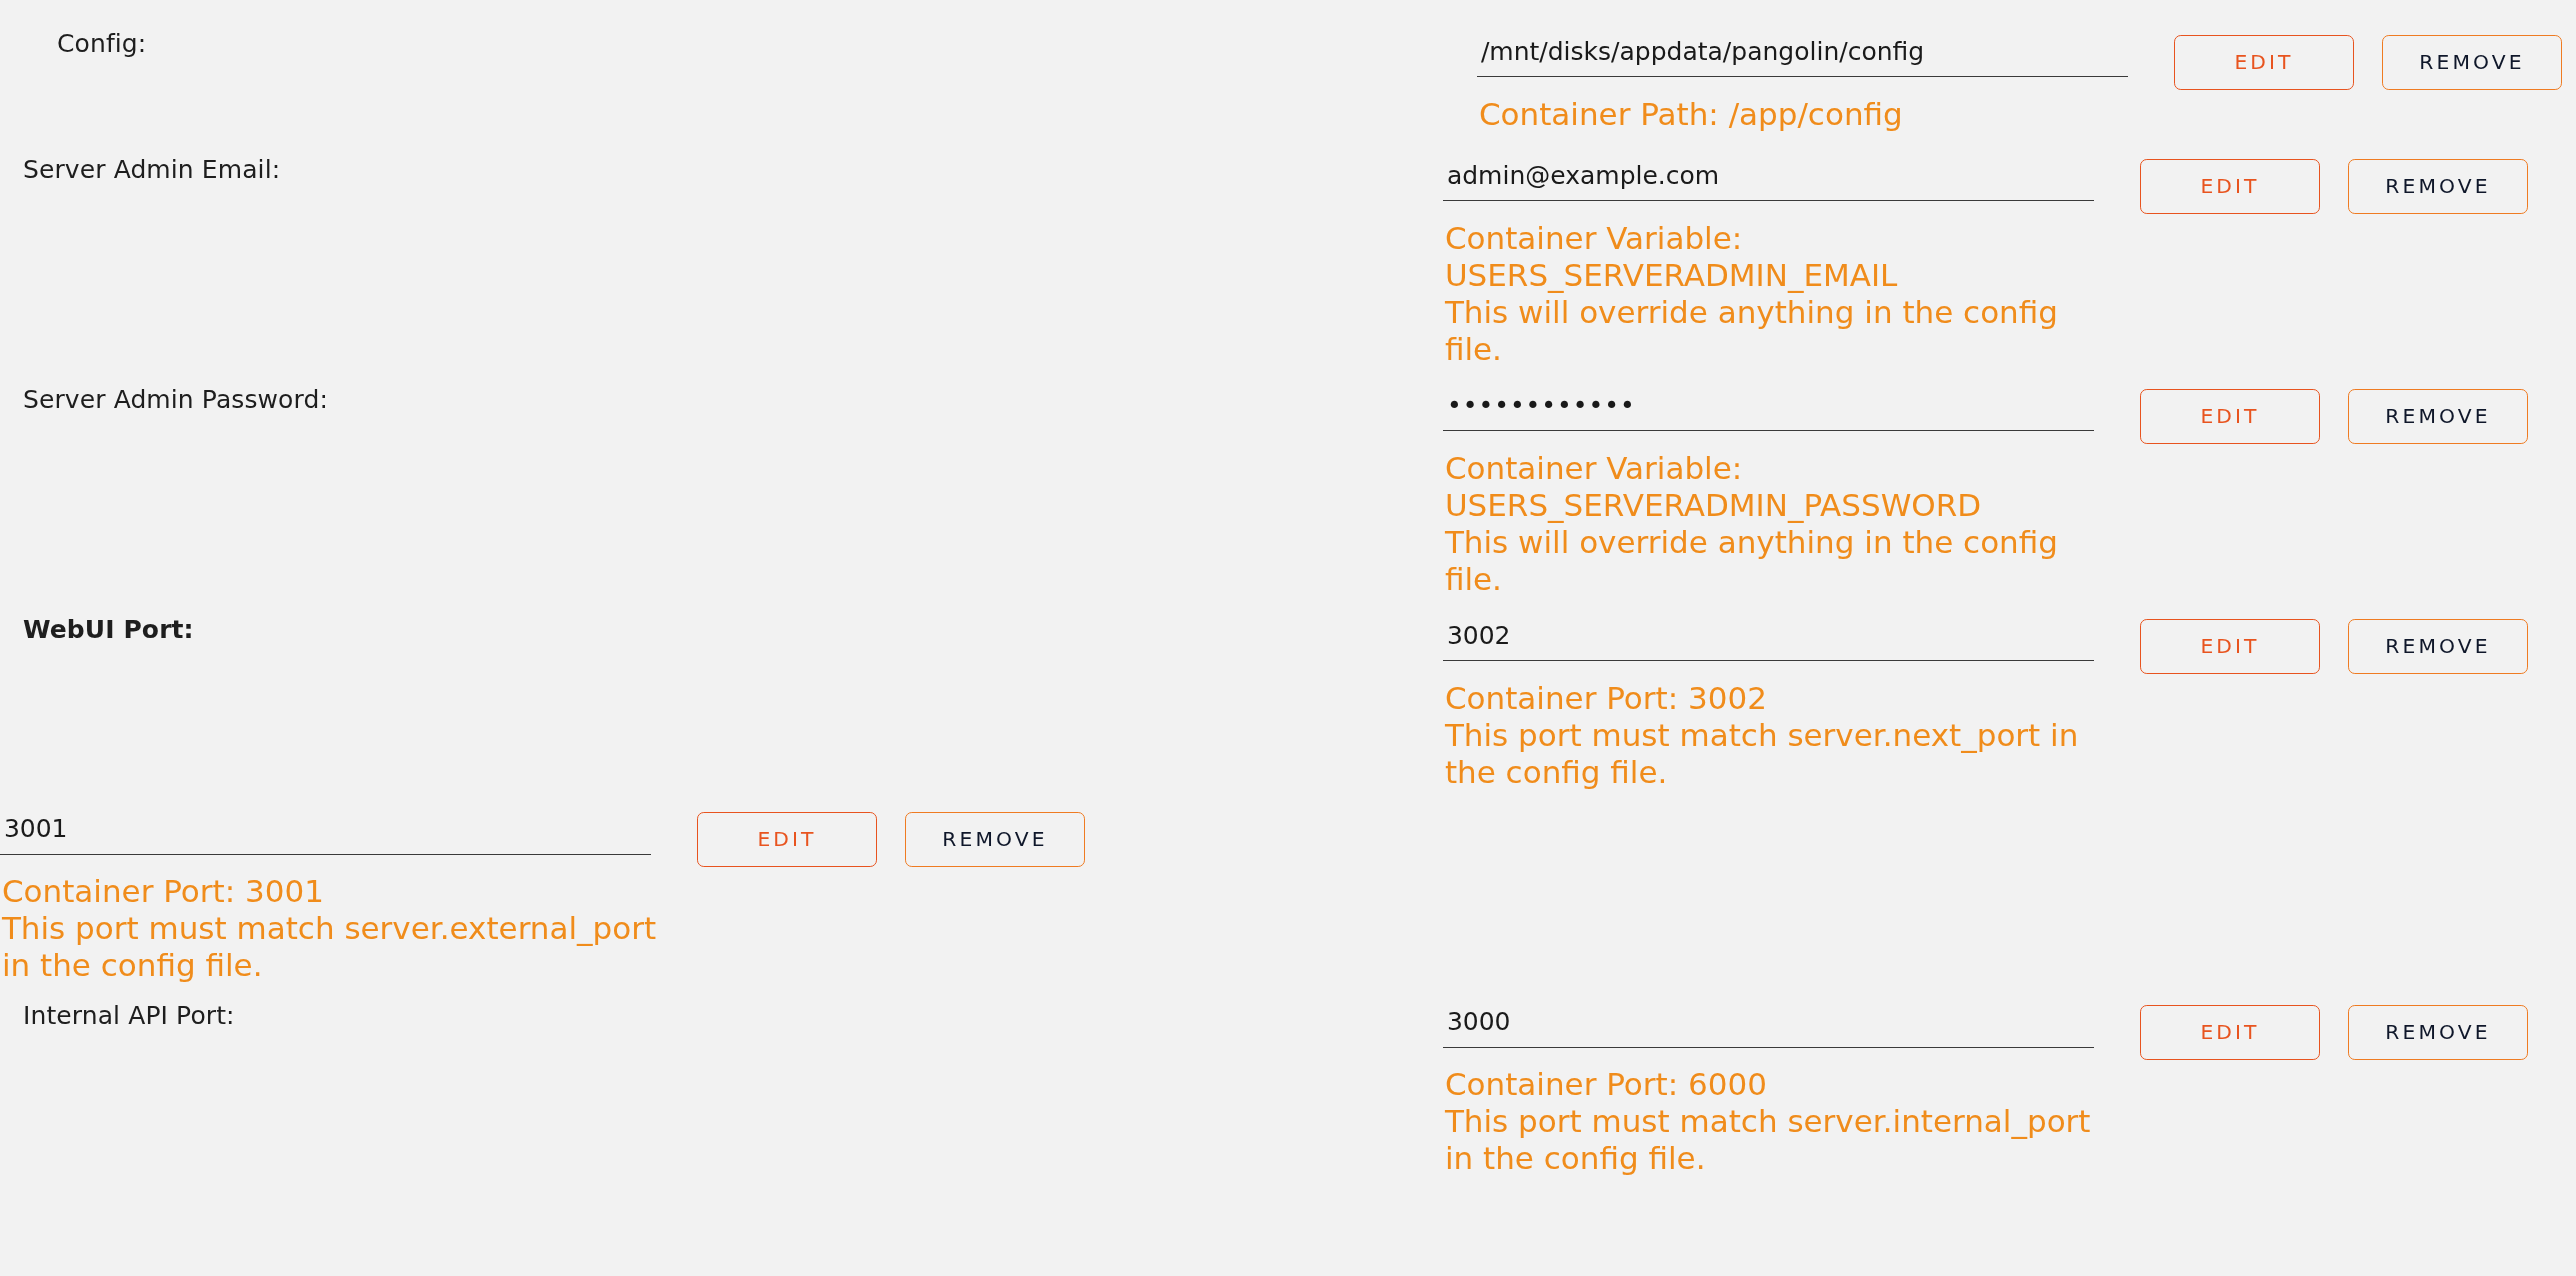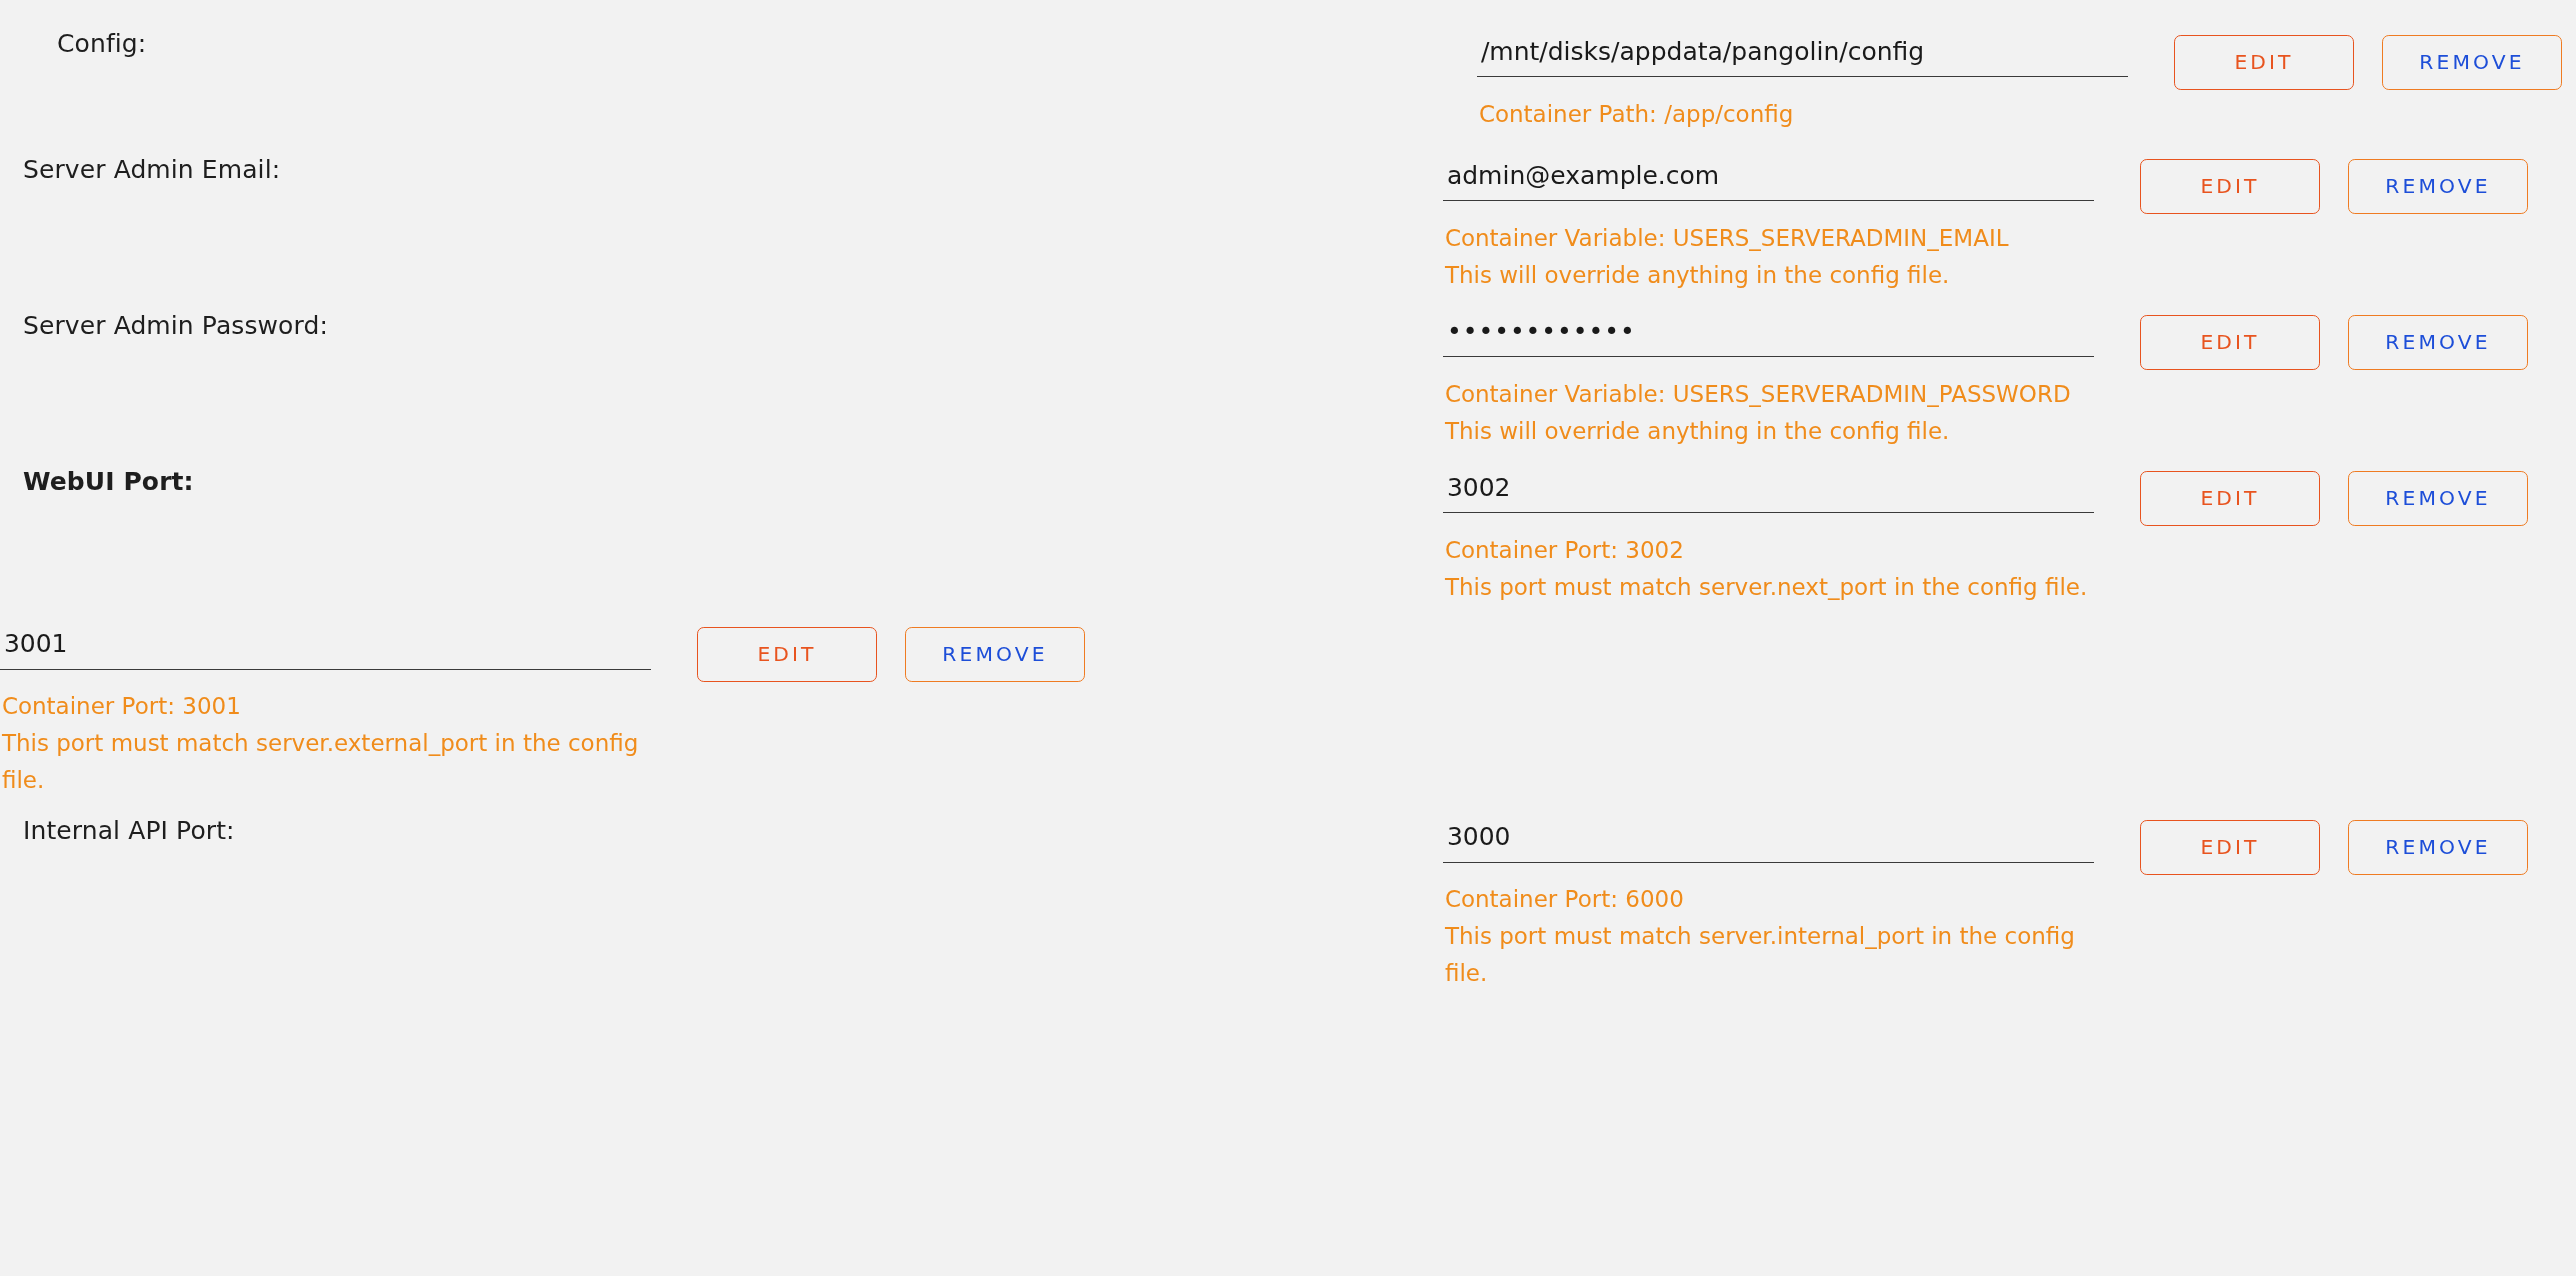--- a/index.html
+++ b/index.html
@@ -56,21 +56,21 @@
     line-height: 33px;
     color: #1a1a1a;
     padding: 0 0 8.7px 3.9px;
     box-sizing: border-box;
     outline: none;
     display: block;
   }
   .value-input::placeholder { color: #8d8d8d; }
   .helper {
     margin-top: 18.4px;
-    font-size: 23px;
+    font-size: 31px;
     line-height: 37px;
     color: #f08c1b;
     padding-left: 1.9px;
     white-space: pre-line;
   }
   .btns {
     display: flex;
     gap: 28px;
     padding-top: 21px;
     padding-left: 38px;
@@ -89,21 +89,21 @@
     letter-spacing: 3.1px;
     font-weight: 500;
     display: flex;
     align-items: center;
     justify-content: center;
     cursor: pointer;
     padding: 0 13.6px;
   }
   .btn.remove {
     border-color: #ef7b22;
-    color: #1d4ed8;
+    color: #0f172a;
   }
 
   
   .row-config        { min-height: 124px; margin-left: 34px; }
   .row-config .label-cell { padding-top: 15.5px; }
   .row-admin-email   { min-height: 124px; }
   .row-admin-email .label-cell { padding-top: 17.4px; }
   .row-admin-pass    { min-height: 124px; }
   .row-admin-pass .label-cell { padding-top: 17.4px; }
   .row-webui-port    { min-height: 124px; }

